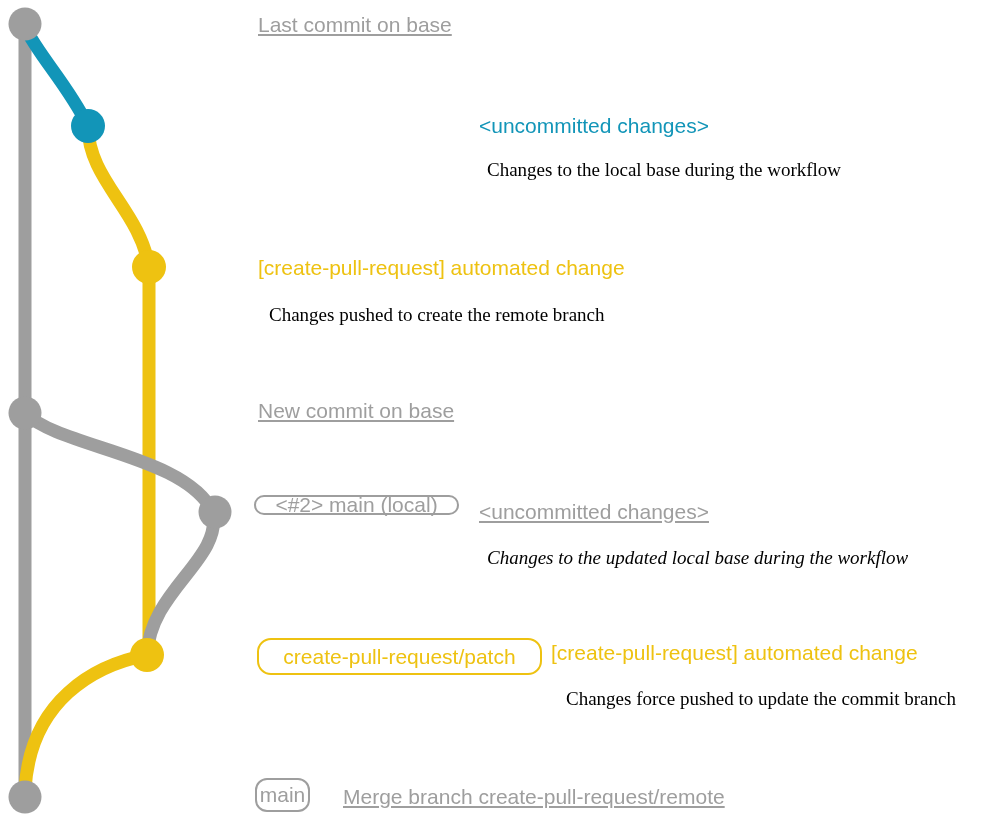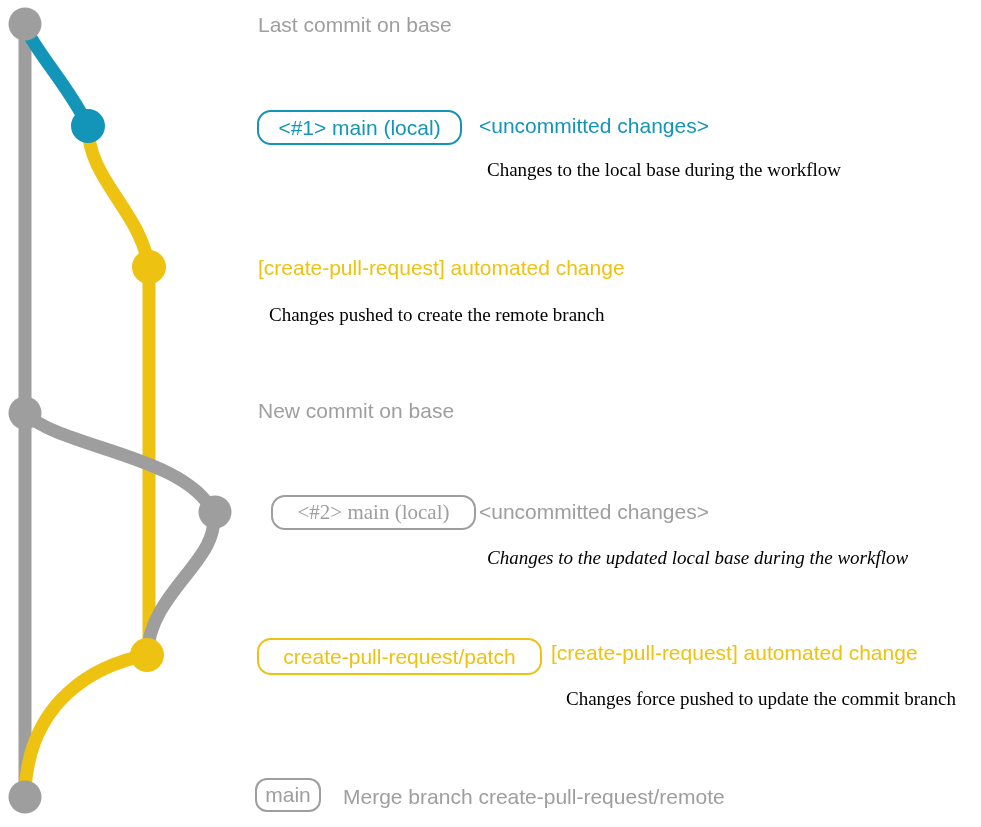--- a/index.html
+++ b/index.html
@@ -14,21 +14,21 @@
   #stage{position:relative;width:981px;height:827px;background:var(--color-background);overflow:hidden;}
   #graph-svg{position:absolute;left:0;top:0;}
   .edge{fill:none;stroke-width:13;stroke-linecap:round;}
   .s-gray{stroke:var(--color-gray);}
   .s-blue{stroke:var(--color-blue);}
   .s-yellow{stroke:var(--color-yellow);}
   .f-gray{fill:var(--color-gray);}
   .f-blue{fill:var(--color-blue);}
   .f-yellow{fill:var(--color-yellow);}
   .txt{position:absolute;white-space:nowrap;line-height:24px;font-size:21px;}
-  .c-gray{color:var(--color-gray);}
+  .c-gray{color:var(--color-gray);text-decoration:underline;}
   .c-blue{color:var(--color-blue);}
   .c-yellow{color:var(--color-yellow);}
   .serif{font-family:"Liberation Serif",serif;font-size:19px;line-height:22px;color:var(--color-black);margin-top:16px;}
   .badge{
     position:absolute;box-sizing:border-box;
     display:flex;align-items:center;justify-content:center;
     border:2px solid;border-radius:14px;
     font-size:21px;white-space:nowrap;background:transparent;
   }
   .b-blue{border-color:var(--color-blue);color:var(--color-blue);}
@@ -56,41 +56,38 @@
     <circle class="f-gray" cx="25" cy="413" r="16.5"></circle>
     <circle class="f-gray" cx="215" cy="512" r="16.5"></circle>
     <circle class="f-gray" cx="25" cy="797" r="16.5"></circle>
     <circle class="f-blue" cx="88" cy="126" r="17"></circle>
     <circle class="f-yellow" cx="149" cy="267" r="17"></circle>
     <circle class="f-yellow" cx="147" cy="655" r="17"></circle>
   </svg>
 
   <div class="txt c-gray" style="left:258px;top:13px;">Last commit on base</div>
 
-  <div class="badge b-blue" style="left:257px;top:110px;width:205px;height:35px;">
-    <span>&lt;#1&gt; main (local)</span>
-  </div>
   <div class="txt c-blue" style="left:479px;top:114px;">&lt;uncommitted changes&gt;</div>
   <div class="txt serif" style="left:487px;top:143px;">Changes to the local base during the workflow</div>
 
   <div class="txt c-yellow" style="left:258px;top:256px;">[create-pull-request] automated change</div>
   <div class="txt serif" style="left:269px;top:288px;">Changes pushed to create the remote branch</div>
 
   <div class="txt c-gray" style="left:258px;top:399px;">New commit on base</div>
 
-  <div class="badge b-gray" style="left:271px;top:495px;width:205px;height:35px;font-family:Liberation Serif, serif;">
+  <div class="badge b-gray" style="left:254px;top:495px;width:205px;height:20px;">
     <span>&lt;#2&gt; main (local)</span>
   </div>
   <div class="txt c-gray" style="left:479px;top:500px;">&lt;uncommitted changes&gt;</div>
   <div class="txt serif" style="left:487px;top:531px;font-style:italic;">Changes to the updated local base during the workflow</div>
 
   <div class="badge b-yellow" style="left:257px;top:638px;width:285px;height:37px;">
     <span>create-pull-request/patch</span>
   </div>
   <div class="txt c-yellow" style="left:551px;top:641px;">[create-pull-request] automated change</div>
   <div class="txt serif" style="left:566px;top:672px;">Changes force pushed to update the commit branch</div>
 
-  <div class="badge b-gray" style="left:255px;top:778px;width:66px;height:34px;border-radius:12px;">
+  <div class="badge b-gray" style="left:255px;top:778px;width:55px;height:34px;border-radius:12px;">
     <span>main</span>
   </div>
   <div class="txt c-gray" style="left:343px;top:785px;">Merge branch create-pull-request/remote</div>
 
 </div>
 
 </body></html>

